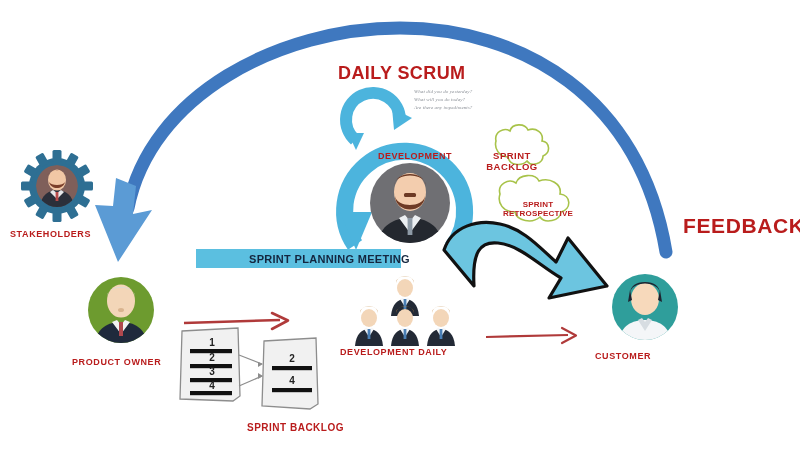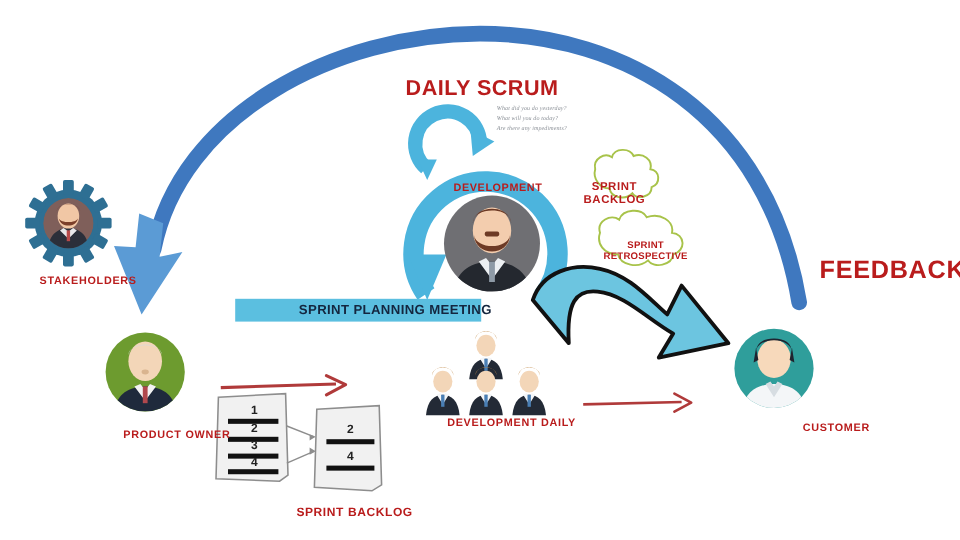--- a/index.html
+++ b/index.html
@@ -25,21 +25,21 @@
     color: #b91c1c;
     font-family: "Liberation Sans", sans-serif;
     font-weight: bold;
     letter-spacing: 0.5px;
     white-space: nowrap;
     line-height: 1.1;
   }
   .role-cap {
     font-size: 9px;
     letter-spacing: 0.6px;
-    text-align: right;
+    text-align: left;
   }
   #lbl-stakeholders { left: 10px;  top: 230px; width: 104px; }
   #lbl-product-owner { left: 72px; top: 358px; width: 120px; }
   #lbl-scrummaster { left: 360px; top: 152px; width: 110px; font-size: 9px; text-align: center; }
   #lbl-dev-team { left: 340px; top: 348px; width: 140px; }
   #lbl-customer { left: 595px; top: 352px; width: 130px; }
 
   #lbl-daily-scrum {
     left: 338px; top: 64px;
     font-size: 18px;

